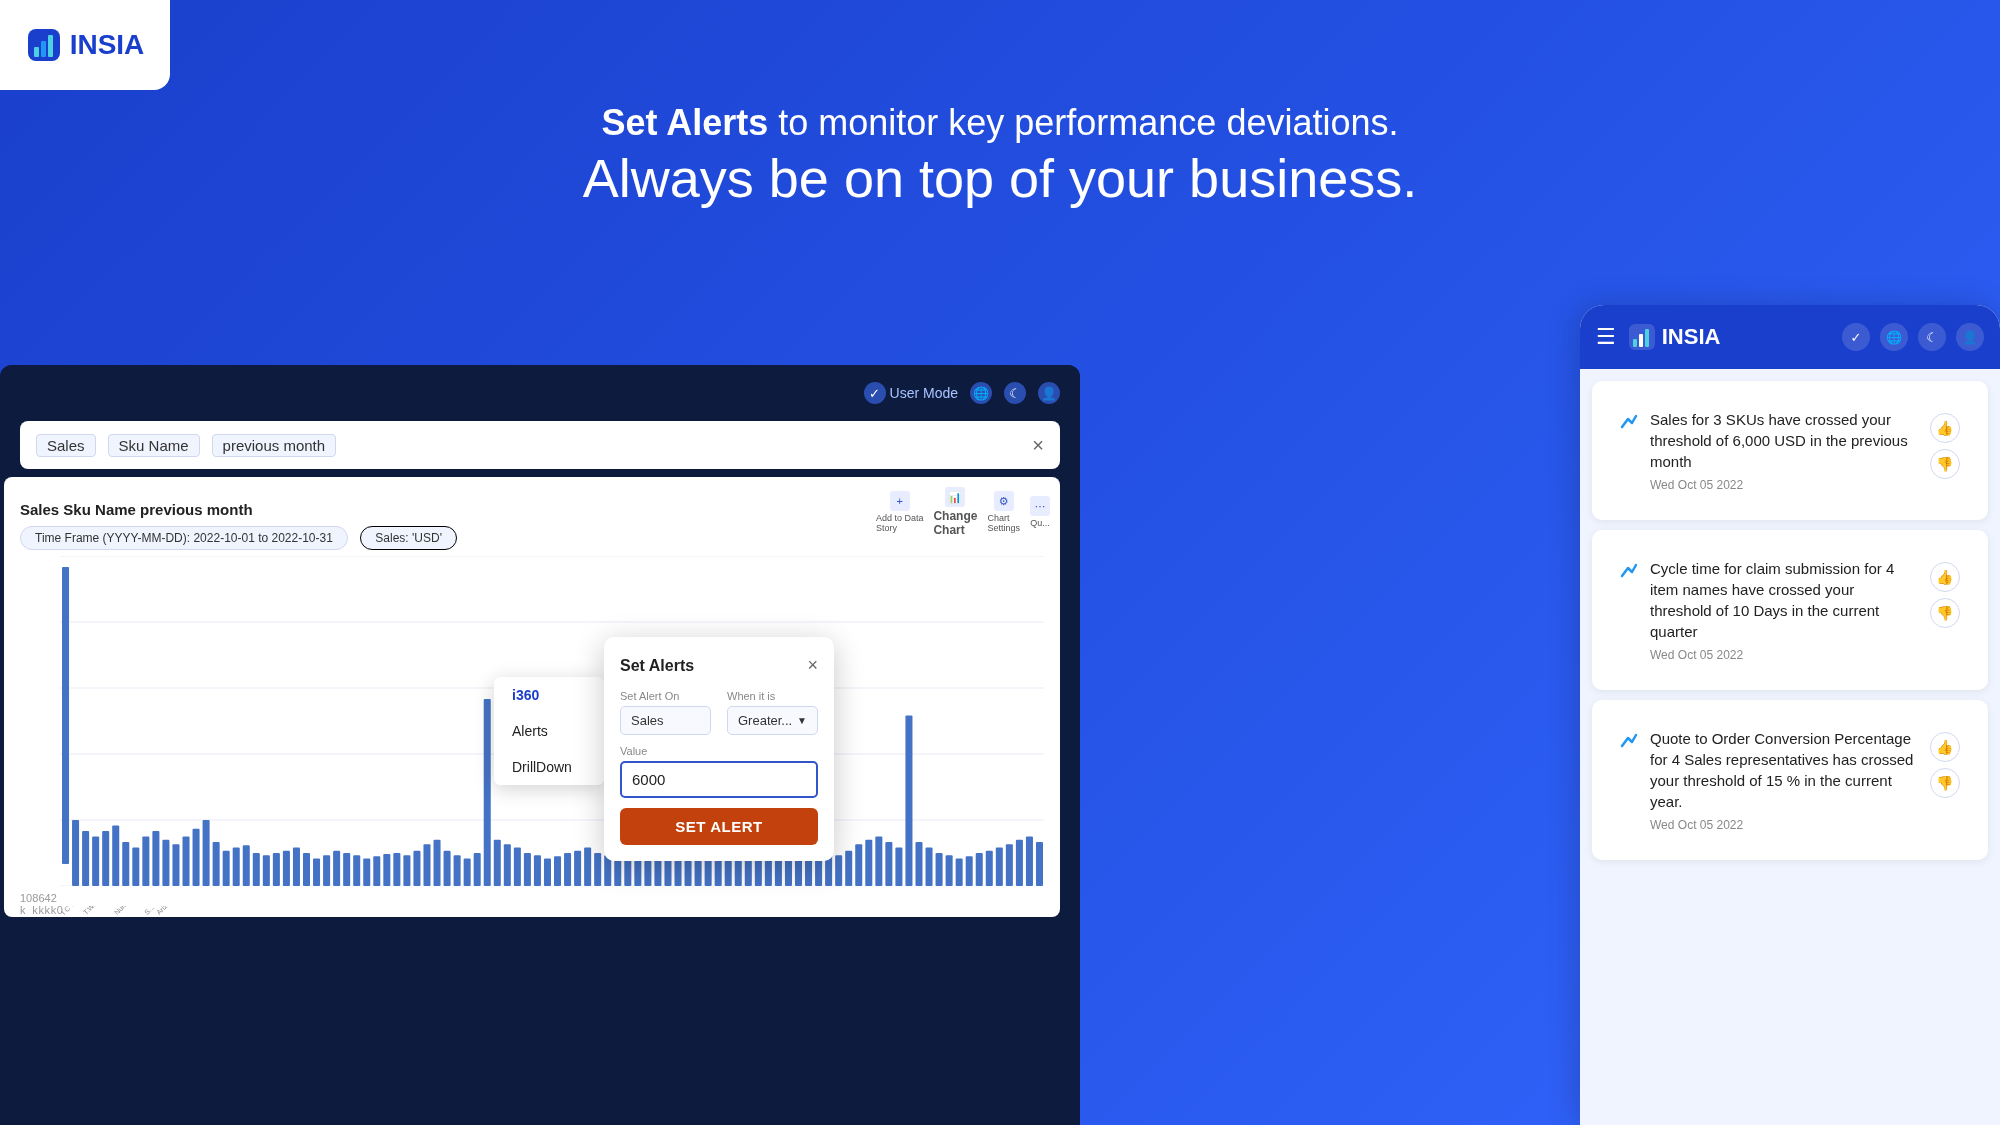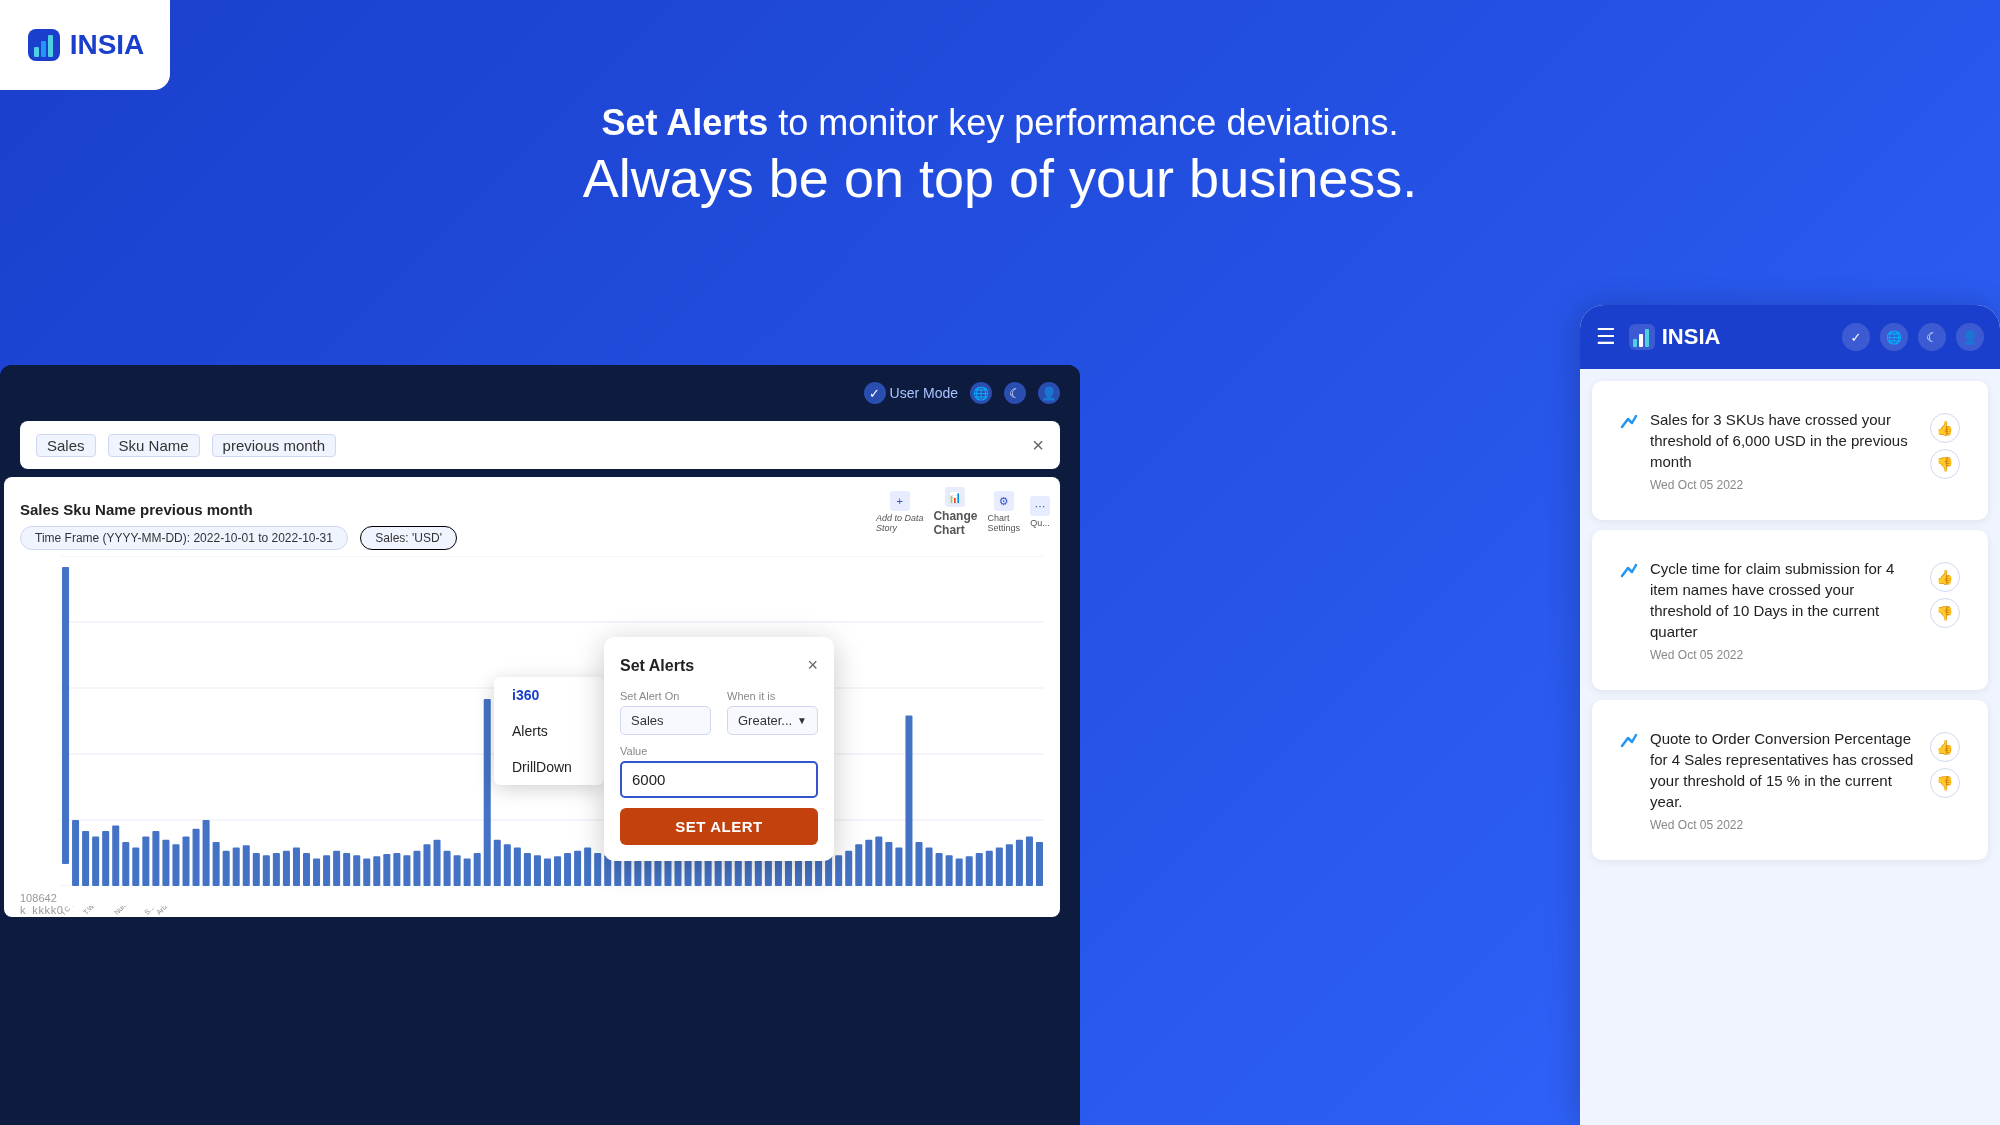--- a/index.html
+++ b/index.html
@@ -360,21 +360,21 @@
       <span class="search-tag">previous month</span>
       <span class="search-close">×</span>
     </div>
 
     <div class="chart-area">
       <div class="chart-title">Sales Sku Name previous month</div>
 
       <div class="chart-toolbar">
         <div class="chart-toolbar-btn">
           <div class="chart-toolbar-icon">+</div>
-          <span style="font-size:9px;color:#555;font-style:italic;">Add to Data<br>Story</span>
+          <span style="font-size:9px;color:#555;">Add to Data<br>Story</span>
         </div>
         <div class="chart-toolbar-btn">
           <div class="chart-toolbar-icon">📊</div>
           <span style="font-size:12px;color:#555;font-weight:bold;">Change<br>Chart</span>
         </div>
         <div class="chart-toolbar-btn">
           <div class="chart-toolbar-icon">⚙</div>
           <span style="font-size:9px;color:#555;">Chart<br>Settings</span>
         </div>
         <div class="chart-toolbar-btn">

